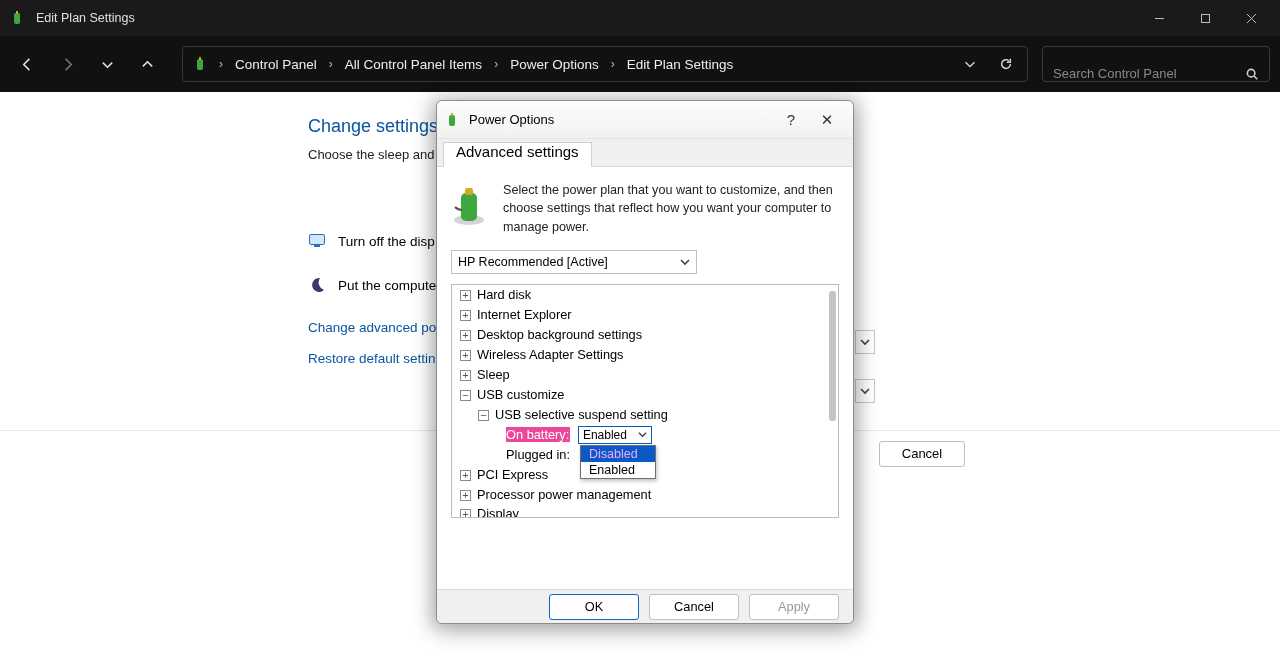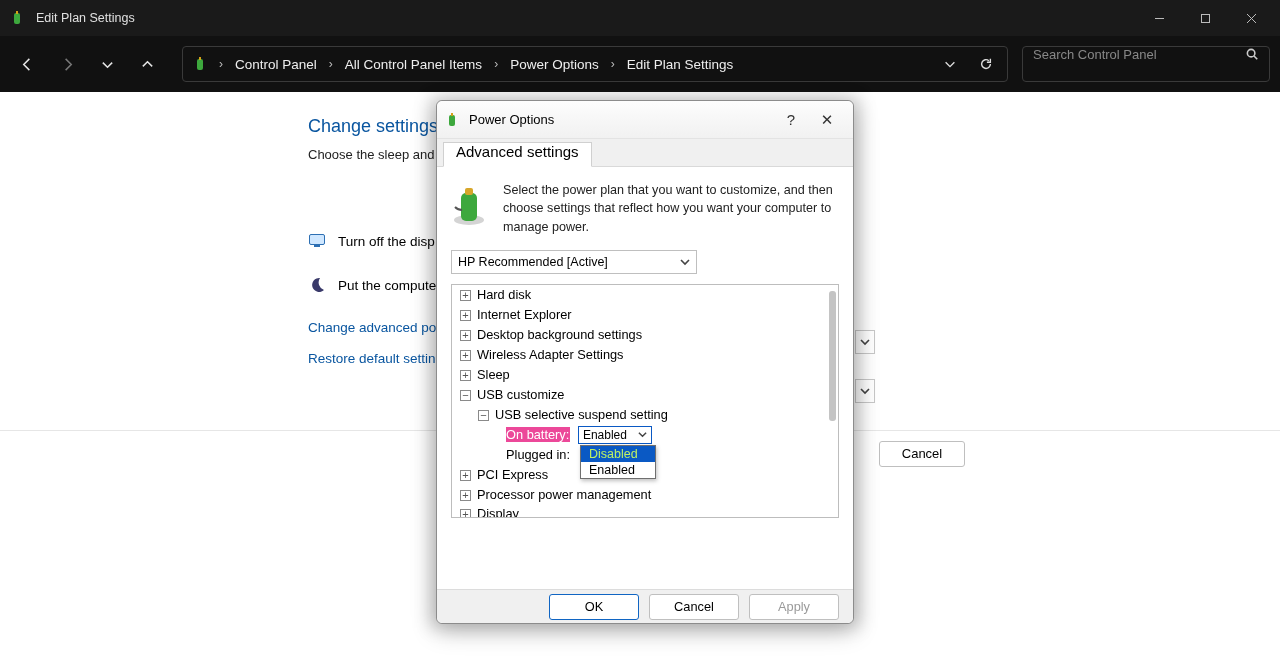--- a/index.html
+++ b/index.html
@@ -37,22 +37,22 @@
     margin: 0 8px 0 12px;
   }
   .addr .crumb { font-size: 13.5px; color: #eee; padding: 2px 2px; white-space: nowrap; }
   .addr .chev { color: #bbb; padding: 0 4px; font-size: 12px; }
   .addr .tail { flex: 1; }
   .addr .addr-drop, .addr .refresh {
     width: 30px; height: 26px; display: flex; align-items: center; justify-content: center;
   }
   .addr .addr-drop svg, .addr .refresh svg { width: 14px; height: 14px; stroke:#ddd; fill:none; stroke-width:1.6; }
   .searchbox {
-    width: 248px; height: 36px; border: 1px solid #3a3a3a; border-radius: 4px;
-    display: flex; align-items: flex-start; padding: 0 10px; color: #888;
+    width: 228px; height: 36px; border: 1px solid #3a3a3a; border-radius: 4px;
+    display: flex; align-items: flex-end; padding: 0 10px; color: #888;
   }
   .searchbox input {
     flex: 1; background: transparent; border: 0; outline: 0; color: #ddd; font-size: 13px;
   }
   .searchbox input::placeholder { color: #888; }
   .searchbox svg { width: 14px; height: 14px; stroke:#ccc; fill:none; stroke-width:1.8; }
 
   
   .page {
     position: absolute; left: 0; right: 0; top: 92px; bottom: 0; background: #fff;
@@ -137,21 +137,21 @@
     display:inline-flex;align-items:center;justify-content:space-between;
     width:74px;height:18px;border:1px solid #0a59c4;background:#fff;font-size:12px;
     padding:0 4px;color:#000;margin-left:4px;
   }
   .li-combo svg{width:9px;height:9px;stroke:#444;fill:none;stroke-width:1.6;}
   .dropdown {
     position:absolute; border:1px solid #6f6f6f; background:#fff;
     box-shadow:1px 2px 4px rgba(0,0,0,.25); font-size:12.5px;
   }
   .dropdown .opt{padding:1px 8px;}
-  .dropdown .opt.hi{background:#0a59c4;color:#bef264;}
+  .dropdown .opt.hi{background:#0a59c4;color:#f0abfc;}
 
   .dlg-under { display:flex; justify-content:flex-end; padding:10px 14px 0 14px; }
   .dlg-under button{ height:27px;padding:0 16px;border:1px solid #bfbfbf;background:#fff;font-size:12.8px;border-radius:3px;}
 
   .dlg-footer{
     margin-top:auto;height:34px;background:#f0f0f0;border-top:1px solid #dcdcdc;
     display:flex;justify-content:flex-end;align-items:center;gap:10px;padding-right:14px;
     border-radius:0 0 6px 6px;
   }
   .dlg-footer button{

